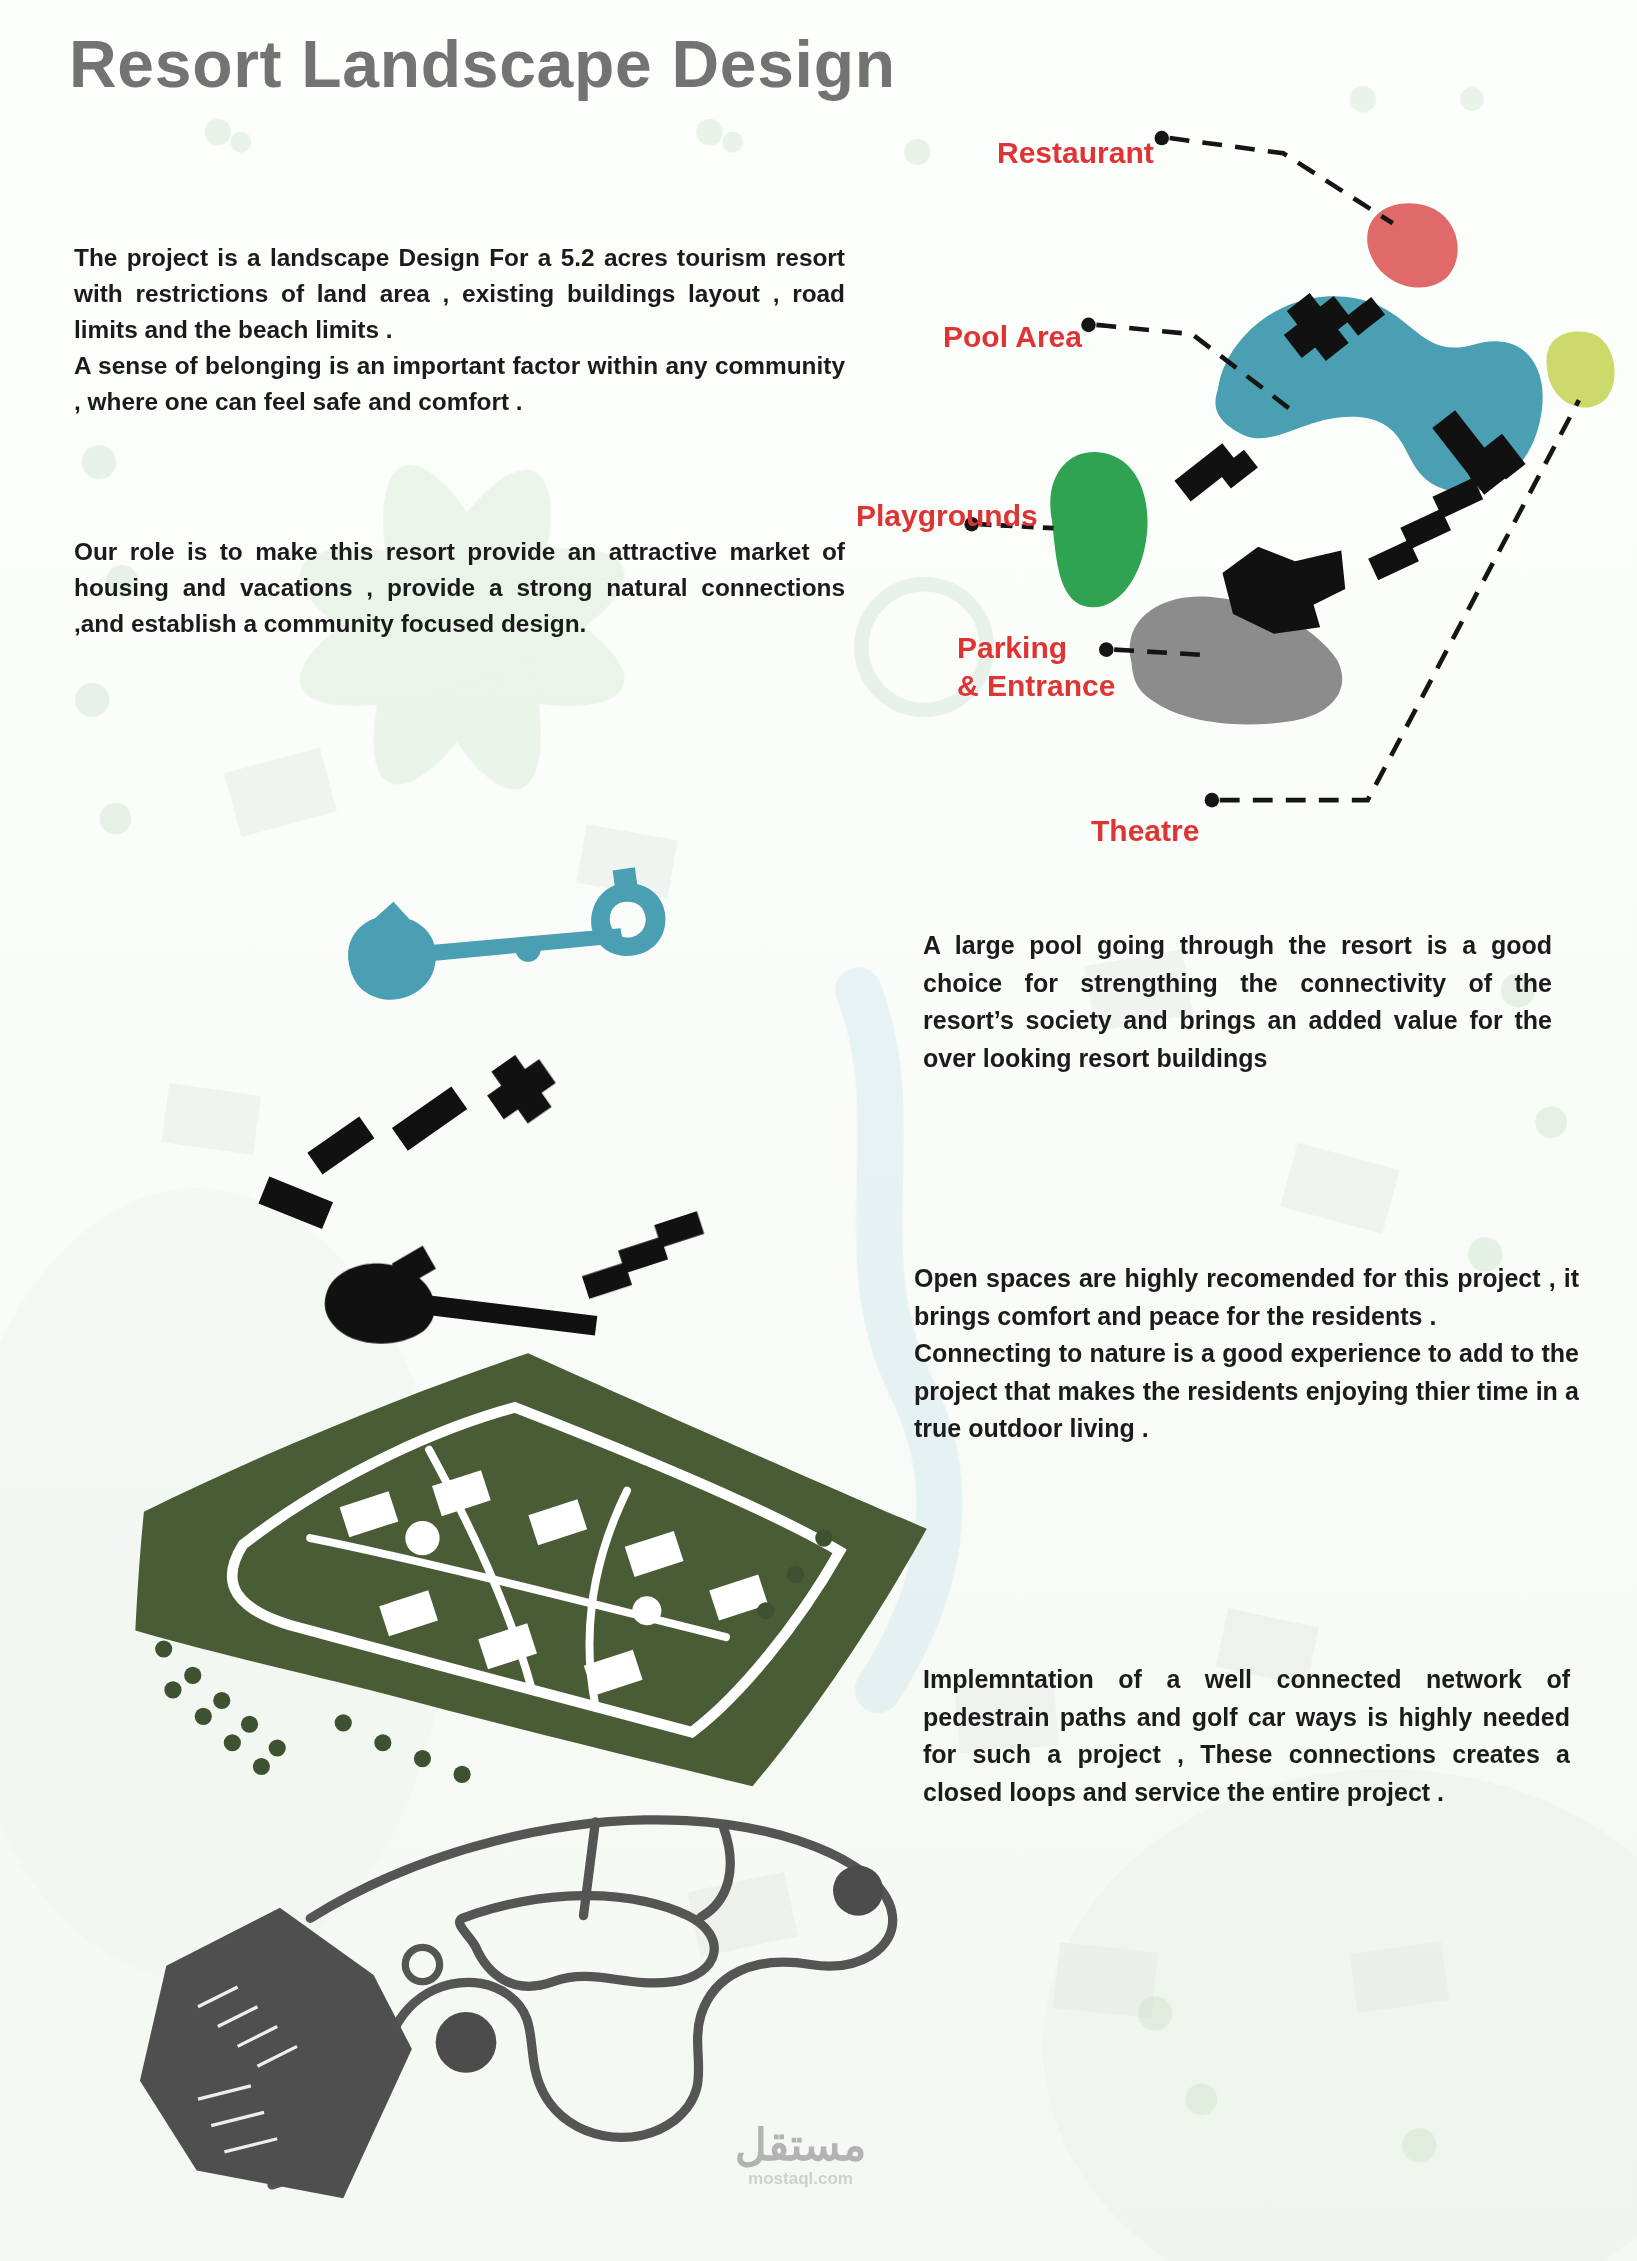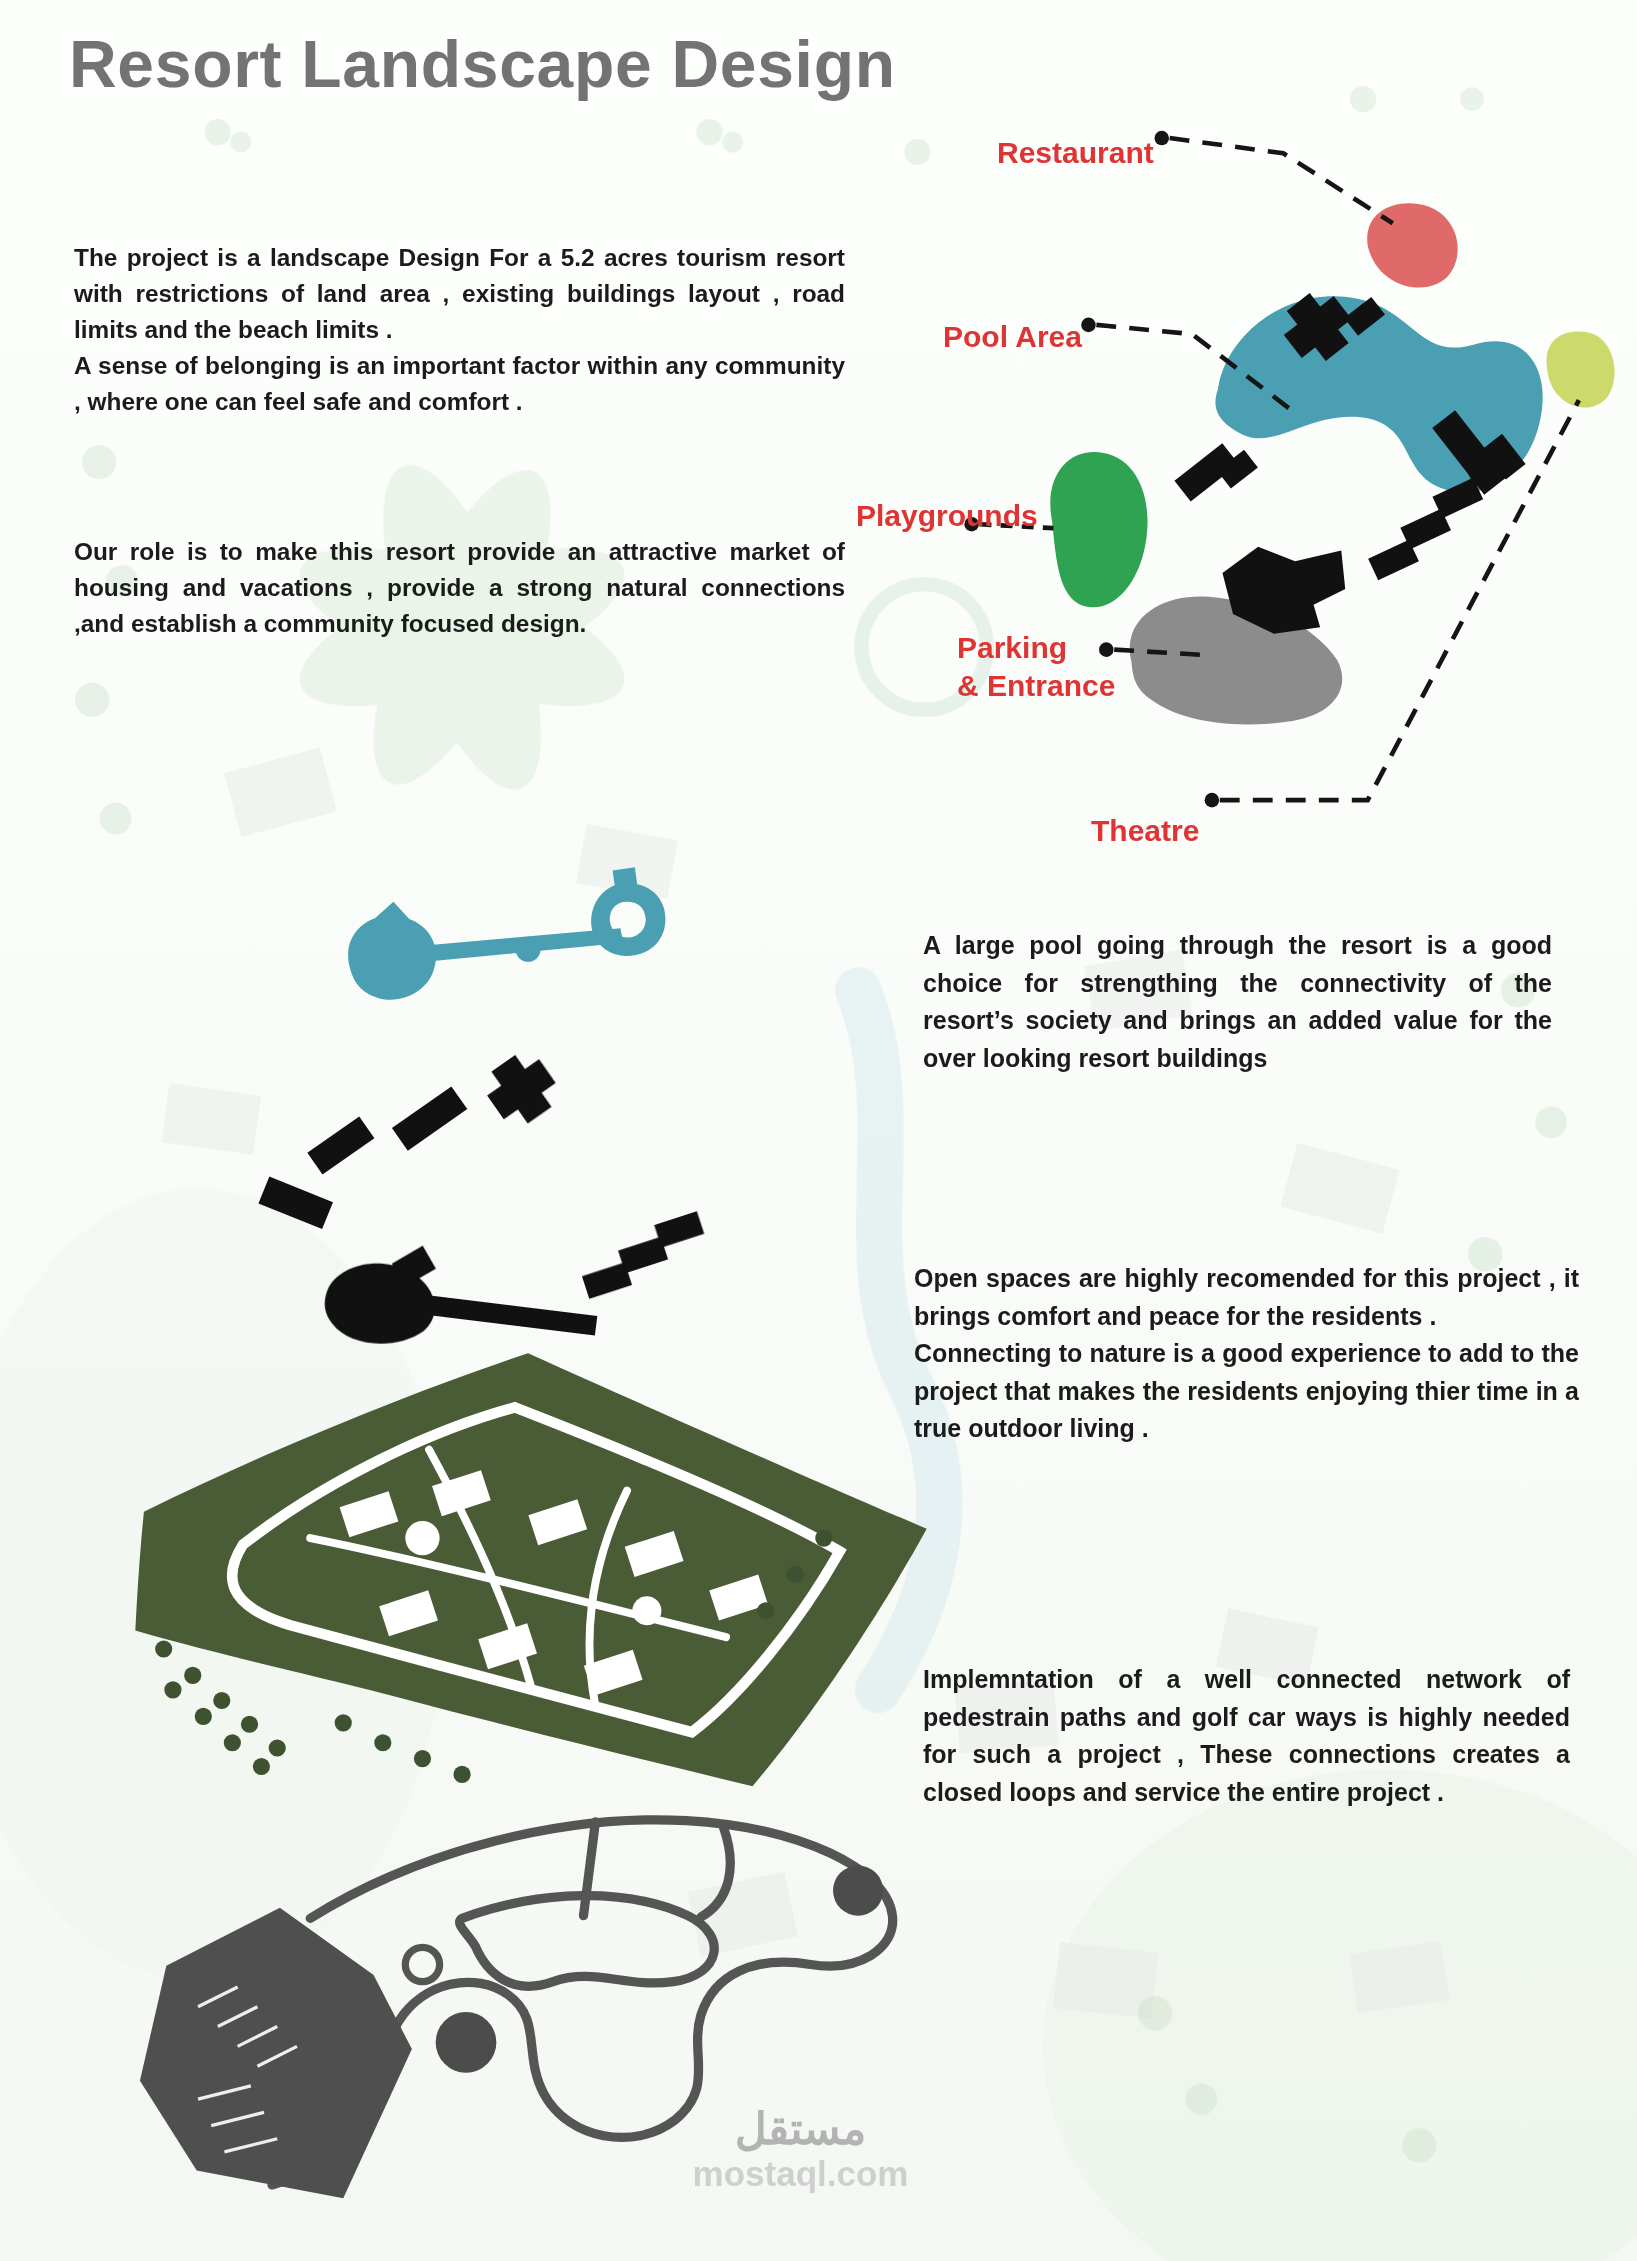--- a/index.html
+++ b/index.html
@@ -21,22 +21,22 @@
     position:absolute;font-size:30px;font-weight:700;color:#de3434;
     white-space:pre-line;line-height:1.25;margin:16px;
   }
   .note{
     position:absolute;font-size:25px;font-weight:700;color:#1b1b1b;
     line-height:1.5;text-align:justify;white-space:pre-line;margin:8px;
   }
   .watermark{
     position:absolute;left:662px;top:2105px;width:277px;text-align:center;
   }
-  .watermark .ar{font-size:44px;font-weight:700;color:#b3b3b3;line-height:1.1;}
-  .watermark .en{font-size:35px;font-weight:700;color:#cfcfcf;line-height:1.2;}
+  .watermark .ar{font-size:44px;font-weight:700;color:#b3b3b3;line-height:1.1;margin-top:16px;}
+  .watermark .en{font-size:17px;font-weight:700;color:#cfcfcf;line-height:1.2;}
 </style>
 </head>
 <body>
 
 <svg class="art" width="1637" height="2261" viewBox="0 0 2480 3425" aria-hidden="true">
 
   <g opacity="0.55">
     <ellipse cx="2100" cy="3100" rx="520" ry="420" fill="#e4efe2" opacity="0.55"></ellipse>
     <ellipse cx="300" cy="2400" rx="380" ry="600" fill="#eef4ec" opacity="0.6"></ellipse>
     <g fill="#9ec89b" opacity="0.30">

